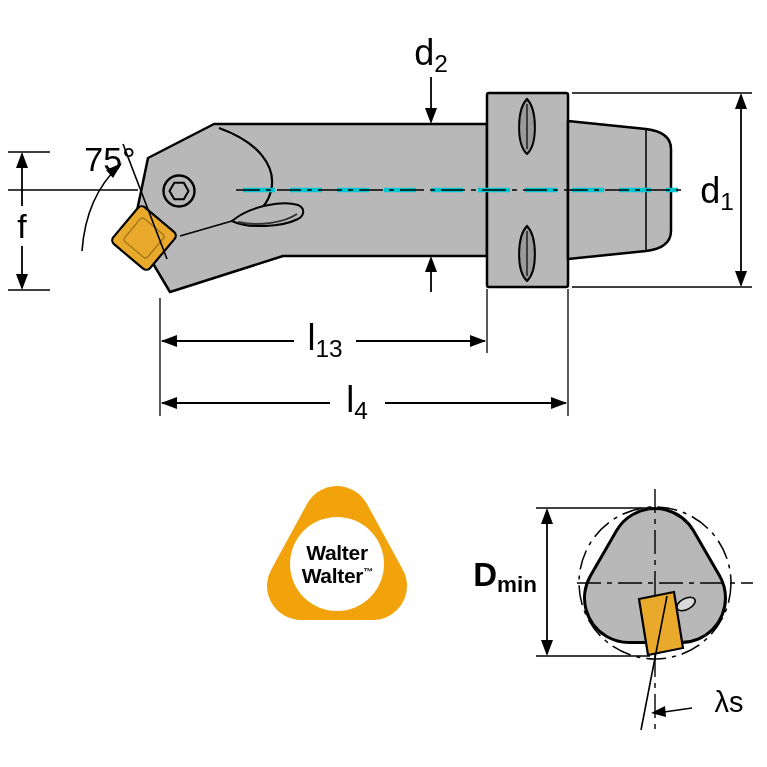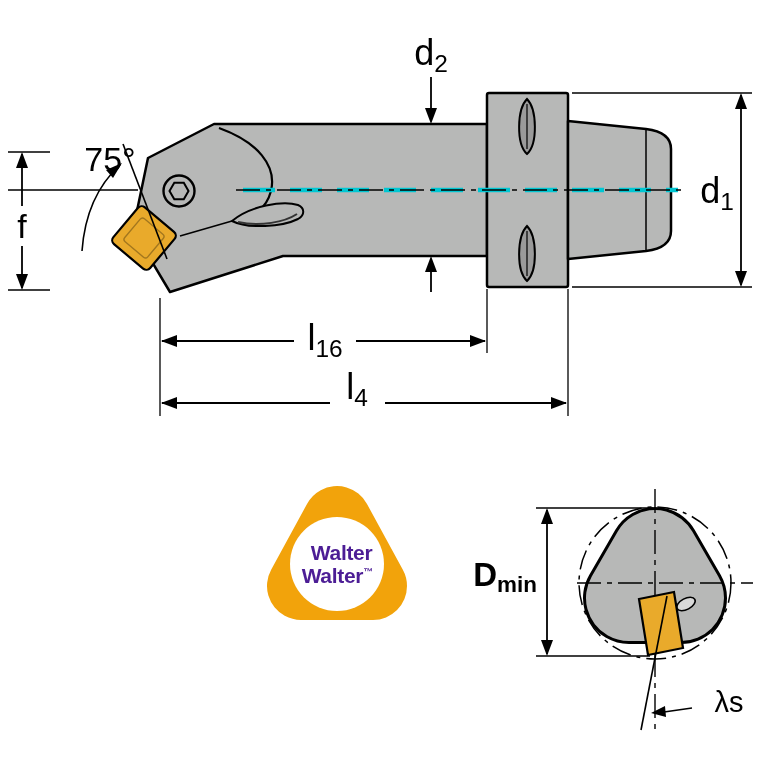--- a/index.html
+++ b/index.html
@@ -22,21 +22,21 @@
     font-family:"Liberation Sans", sans-serif;
     text-align:right;
   }
   .lbl sub{font-size:.68em;vertical-align:-0.28em;}
   .size36{font-size:36px;}
   .size34{font-size:34px;}
   .size33{font-size:33px;}
   .size29{font-size:29px;}
   .logo-text{
     position:absolute;left:337px;top:565px;transform:translate(-50%,-50%);
-    text-align:right;font-weight:bold;font-size:21px;line-height:1.08;color:#4c1d95;
+    text-align:center;font-weight:bold;font-size:21px;line-height:1.08;color:#000000;
     letter-spacing:-0.3px;
   }
   .logo-text sup{font-size:.45em;vertical-align:super;}
 </style>
 </head>
 <body>
 
 <div class="stage">
 
 <svg width="767" height="767" viewBox="0 0 767 767">
@@ -164,24 +164,24 @@
 
 <div class="lbl size36" style="left:431px;top:56px;">
   <span>d</span><sub>2</sub>
 </div>
 
 <div class="lbl size36" style="left:717px;top:194px;">
   <span>d</span><sub>1</sub>
 </div>
 
 <div class="lbl size36" style="left:325px;top:341px;">
-  <span>l</span><sub>16</sub>
+  <span>l</span><sub>13</sub>
 </div>
 
-<div class="lbl size36" style="left:357px;top:390px;">
+<div class="lbl size36" style="left:357px;top:403px;">
   <span>l</span><sub>4</sub>
 </div>
 
 <div class="lbl size33" style="left:505px;top:577px;font-weight:bold;">
   <span>D</span><sub>min</sub>
 </div>
 
 <div class="lbl size29" style="left:706px;top:702px;margin-left:23px;">
   <span>λs</span>
 </div>

